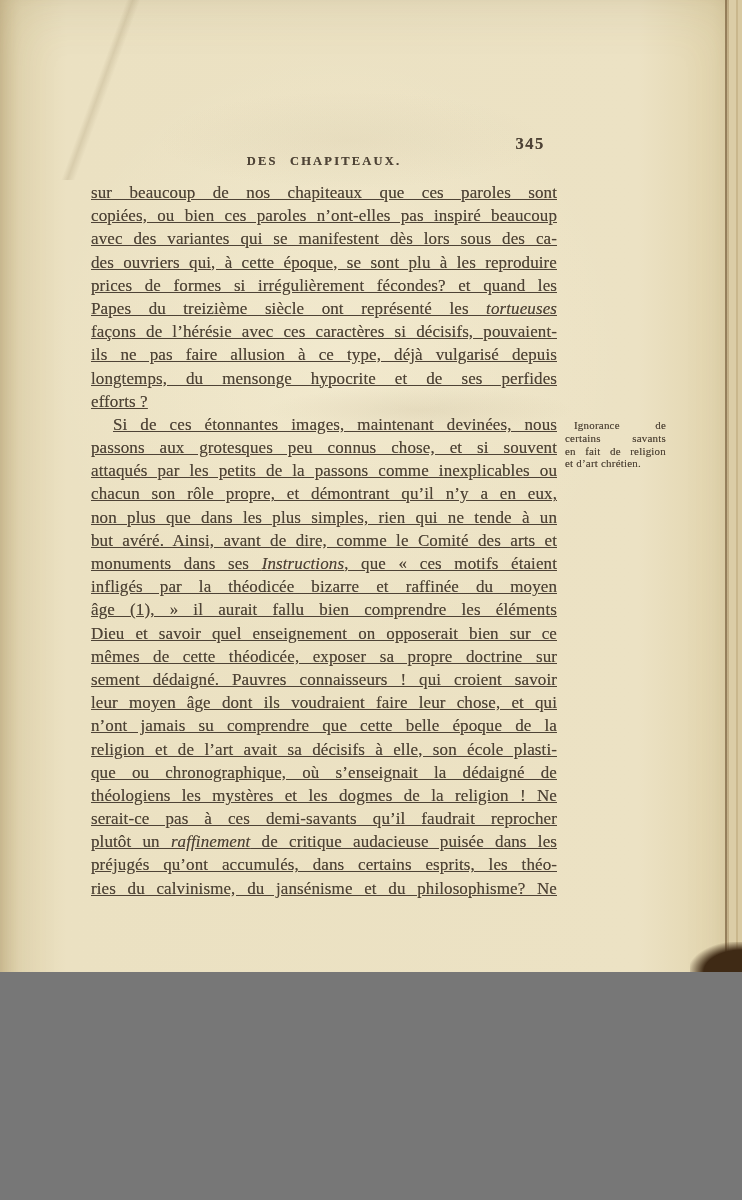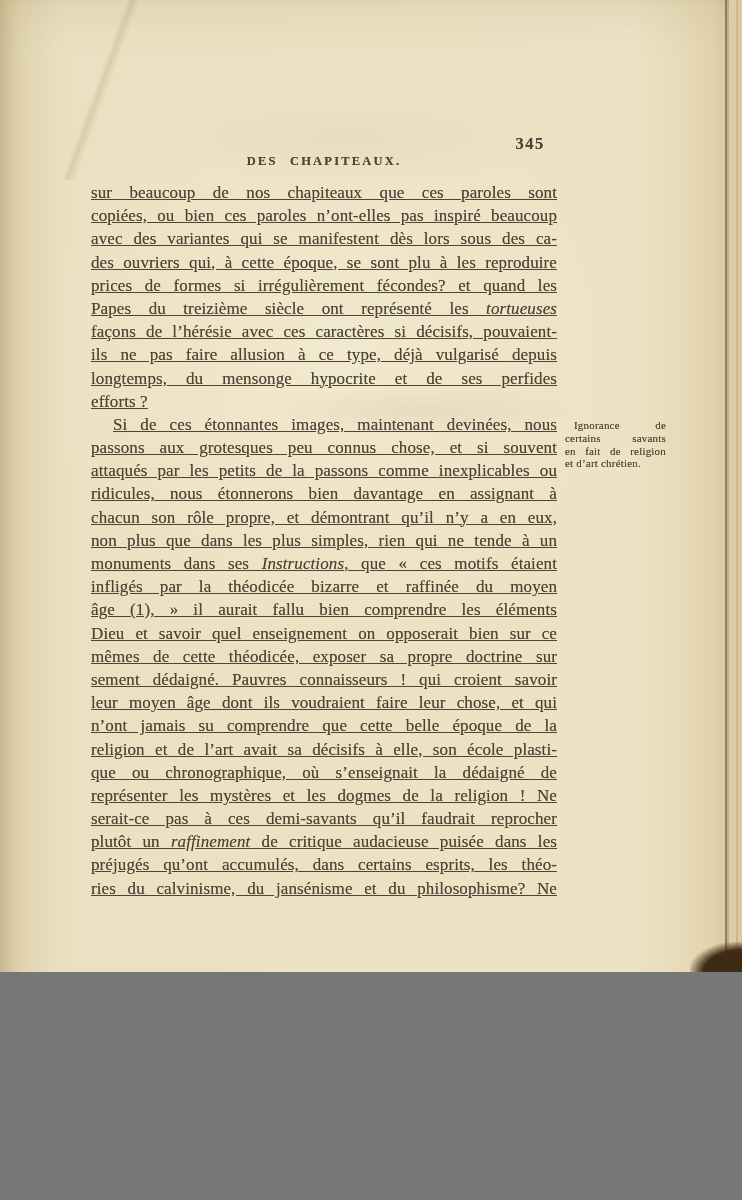--- a/index.html
+++ b/index.html
@@ -105,34 +105,34 @@
       <div class="tline"><span>des ouvriers qui, à cette époque, se sont plu à les reproduire</span></div>
       <div class="tline"><span>prices de formes si irrégulièrement fécondes? et quand les</span></div>
       <div class="tline"><span>Papes du treizième siècle ont représenté les </span><i>tortueuses</i></div>
       <div class="tline"><span>façons de l’hérésie avec ces caractères si décisifs, pouvaient-</span></div>
       <div class="tline"><span>ils ne pas faire allusion à ce type, déjà vulgarisé depuis</span></div>
       <div class="tline"><span>longtemps, du mensonge hypocrite et de ses perfides</span></div>
       <div class="tline para-end"><span>efforts ?</span></div>
       <div class="tline indent"><span>Si de ces étonnantes images, maintenant devinées, nous</span></div>
       <div class="tline"><span>passons aux grotesques peu connus chose, et si souvent</span></div>
       <div class="tline"><span>attaqués par les petits de la passons comme inexplicables ou</span></div>
-      <div class="tline"><span>ridicules, nous étonnerons bien davantage en assignant à</span></div>
       <div class="tline"><span>chacun son rôle propre, et démontrant qu’il n’y a en eux,</span></div>
       <div class="tline"><span>non plus que dans les plus simples, rien qui ne tende à un</span></div>
+      <div class="tline"><span>but avéré. Ainsi, avant de dire, comme le Comité des arts et</span></div>
       <div class="tline"><span>monuments dans ses </span><i>Instructions</i><span>, que « ces motifs étaient</span></div>
       <div class="tline"><span>infligés par la théodicée bizarre et raffinée du moyen</span></div>
       <div class="tline"><span>âge (1), » il aurait fallu bien comprendre les éléments</span></div>
       <div class="tline"><span>Dieu et savoir quel enseignement on opposerait bien sur ce</span></div>
       <div class="tline"><span>mêmes de cette théodicée, exposer sa propre doctrine sur</span></div>
       <div class="tline"><span>sement dédaigné. Pauvres connaisseurs ! qui croient savoir</span></div>
       <div class="tline"><span>leur moyen âge dont ils voudraient faire leur chose, et qui</span></div>
       <div class="tline"><span>n’ont jamais su comprendre que cette belle époque de la</span></div>
       <div class="tline"><span>religion et de l’art avait sa décisifs à elle, son école plasti-</span></div>
       <div class="tline"><span>que ou chronographique, où s’enseignait la dédaigné de</span></div>
-      <div class="tline"><span>représenter les mystères et les dogmes de la religion ! Ne</span></div>
+      <div class="tline"><span>théologiens les mystères et les dogmes de la religion ! Ne</span></div>
       <div class="tline"><span>serait-ce pas à ces demi-savants qu’il faudrait reprocher</span></div>
       <div class="tline"><span>plutôt un </span><i>raffinement</i><span> de critique audacieuse puisée dans les</span></div>
       <div class="tline"><span>préjugés qu’ont accumulés, dans certains esprits, les théo-</span></div>
       <div class="tline"><span>ries du calvinisme, du jansénisme et du philosophisme? Ne</span></div>
     </div>
 
   <div class="margin-note ink">
       <div class="mline first">Ignorance de</div>
       <div class="mline">certains savants</div>
       <div class="mline">en fait de religion</div>

